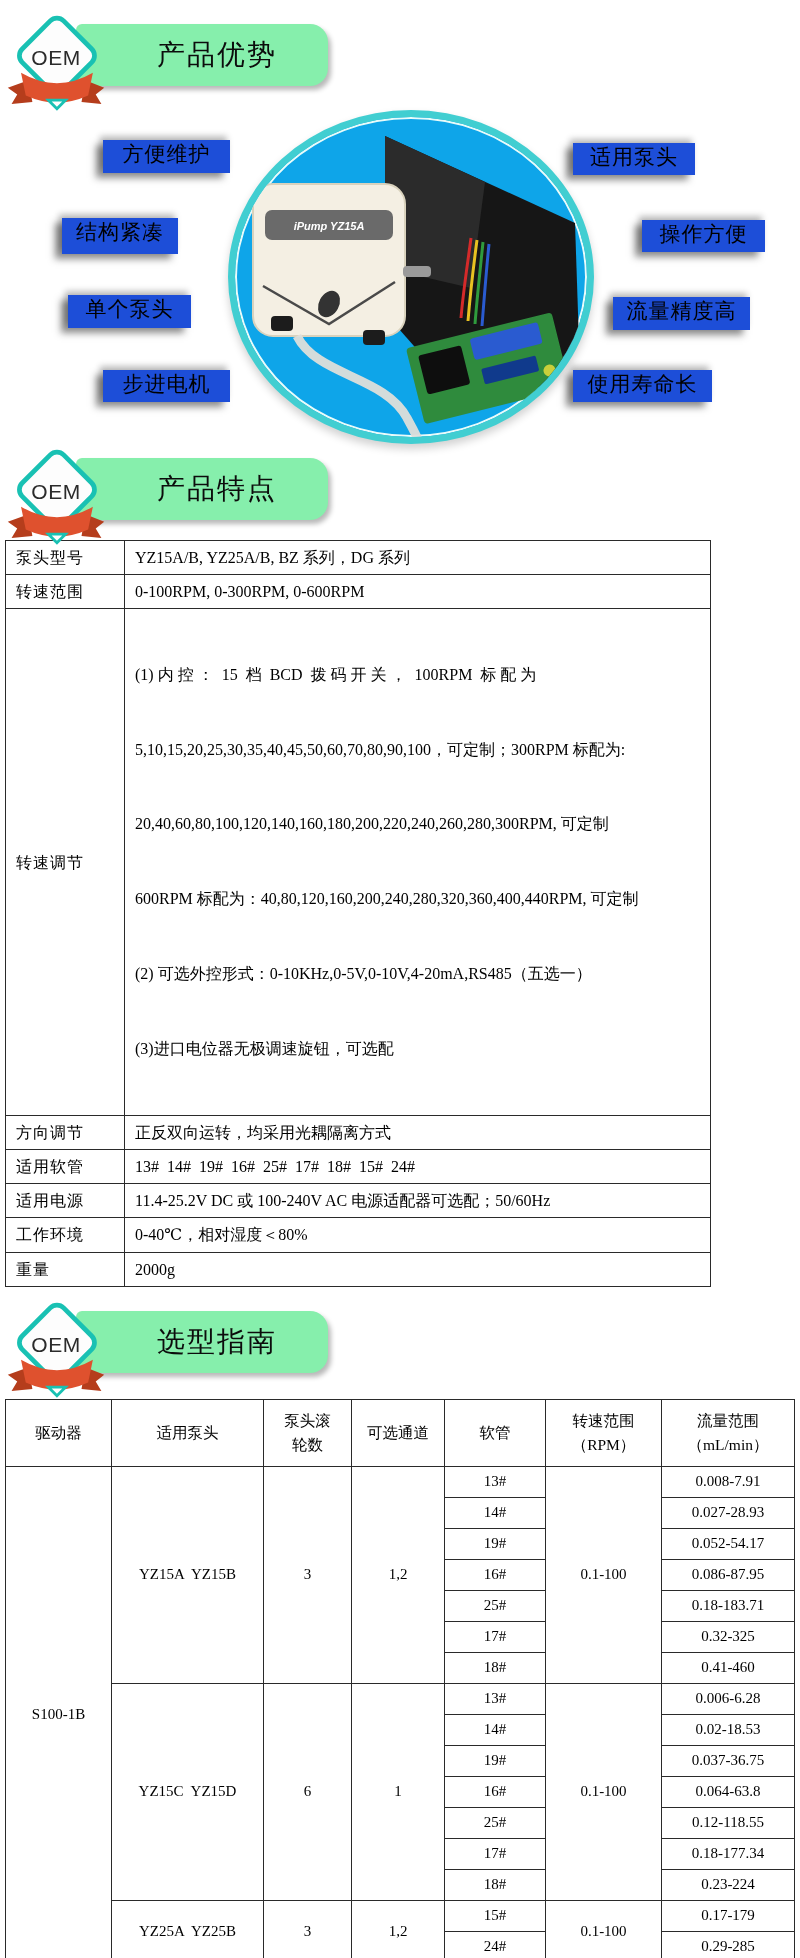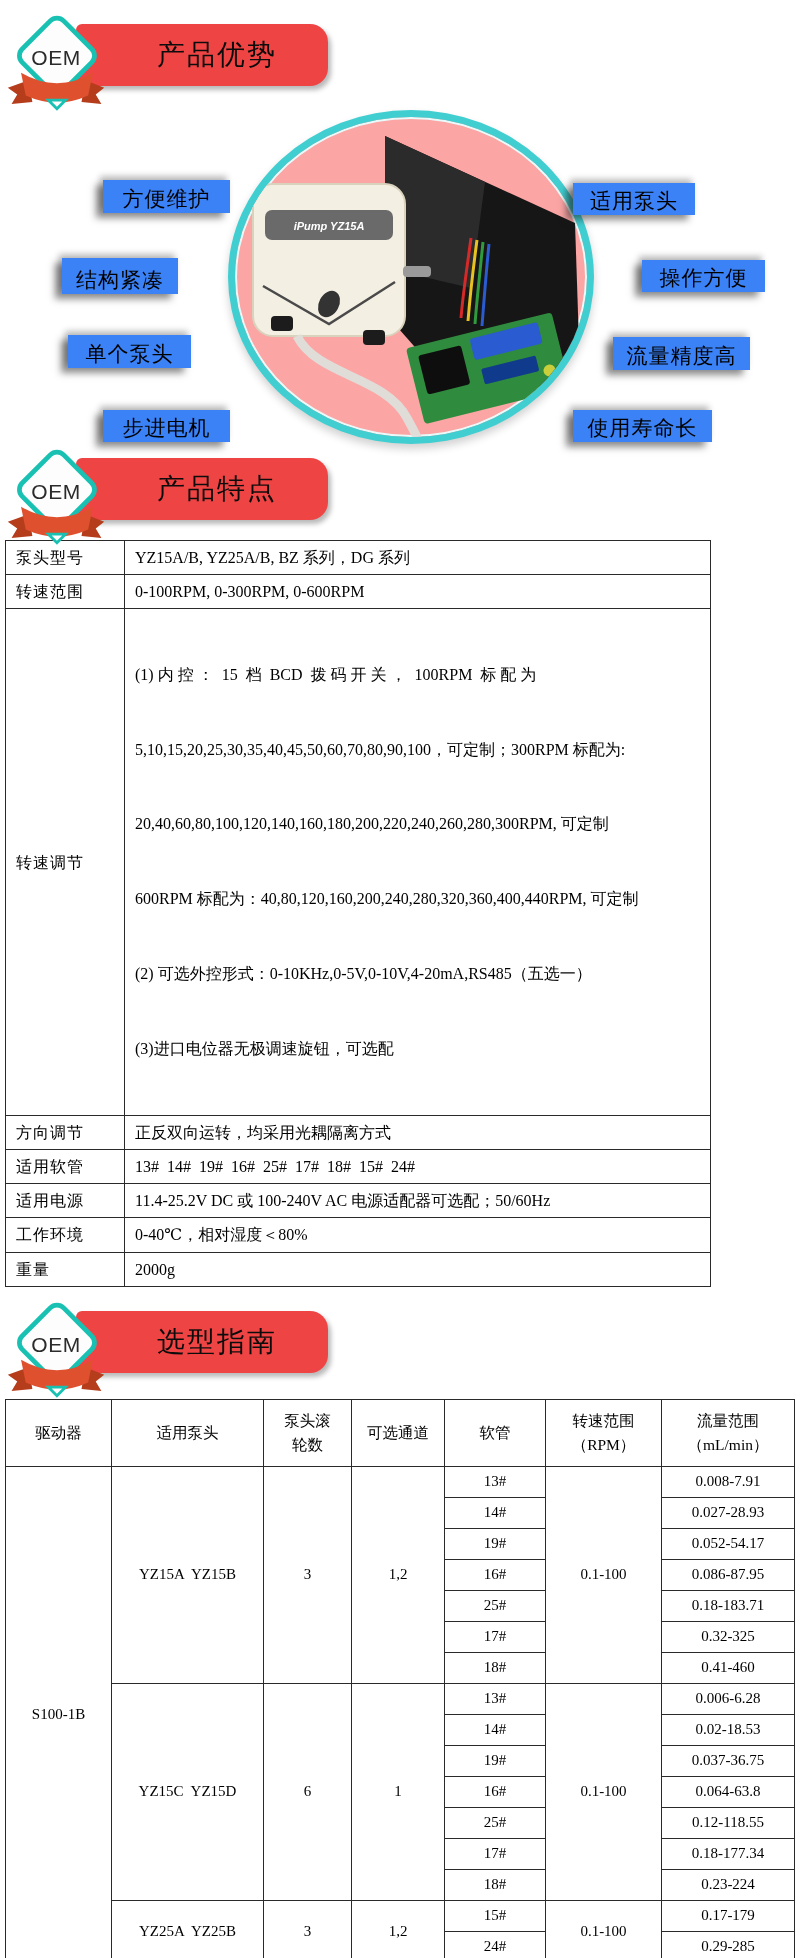--- a/index.html
+++ b/index.html
@@ -2,39 +2,39 @@
 <html><head>
 <meta charset="utf-8">
 <style>
   html,body{margin:0;padding:0;background:#ffffff;}
   .page{position:relative;width:800px;height:1958px;overflow:hidden;background:#fff;
         font-family:"Liberation Sans","DejaVu Sans",sans-serif;color:#111;}
 
   
   .sec-header{position:relative;height:92px;}
   .banner{position:absolute;left:76px;top:10px;width:252px;height:62px;
-          background:#ef4444;border-radius:6px 18px 18px 6px;
+          background:#86efac;border-radius:6px 18px 18px 6px;
           display:flex;align-items:center;justify-content:center;
           box-shadow:3px 4px 5px rgba(0,0,0,.28);}
   .banner-text{font-size:28px;font-weight:500;letter-spacing:2px;color:#0c0c0c;padding-left:30px;}
   .oem-badge{position:absolute;left:4px;top:-2px;width:104px;height:112px;}
   .oem-badge svg{position:absolute;left:0;top:0;width:100%;height:100%;}
   .oem-text{position:absolute;left:50%;top:34px;transform:translateX(-50%);
             font-size:21px;color:#2b2b2b;letter-spacing:.5px;}
 
   
   .showcase{position:relative;height:336px;}
   .photo-circle{position:absolute;left:228px;top:4px;width:352px;height:320px;
-                border:7px solid #41ced1;border-radius:50%;background:#fca5a5;overflow:hidden;
+                border:7px solid #41ced1;border-radius:50%;background:#0ea5e9;overflow:hidden;
                 box-shadow:0 5px 9px rgba(0,0,0,.18), inset 0 0 0 2px #e8fbfa;}
   .photo-circle svg{width:100%;height:100%;display:block;}
-  .adv-label{position:absolute;background:#3b82f6;color:#000;
-             display:flex;align-items:flex-end;justify-content:center;
+  .adv-label{position:absolute;background:#1d4ed8;color:#000;
+             display:flex;align-items:flex-start;justify-content:center;
              font-size:21px;letter-spacing:1px;
-             box-shadow:-7px 5px 7px rgba(30,30,30,.5),-3px -4px 6px rgba(30,30,30,.28);margin-top:40px;}
+             box-shadow:-7px 5px 7px rgba(30,30,30,.5),-3px -4px 6px rgba(30,30,30,.28);}
 
   
   .spec-table{width:706px;margin:0 5px;border-collapse:collapse;
               font-family:"Liberation Serif","DejaVu Serif",serif;font-size:16px;color:#000;}
   .spec-table td{border:1px solid #2a2a2a;padding:5px 10px;line-height:1.45;vertical-align:middle;}
   .spec-table tr td:first-child{width:98px;letter-spacing:1px;}
   .spec-value{white-space:pre-wrap;}
   .spec-lines div{line-height:1.78;white-space:pre-wrap;}
 
   

